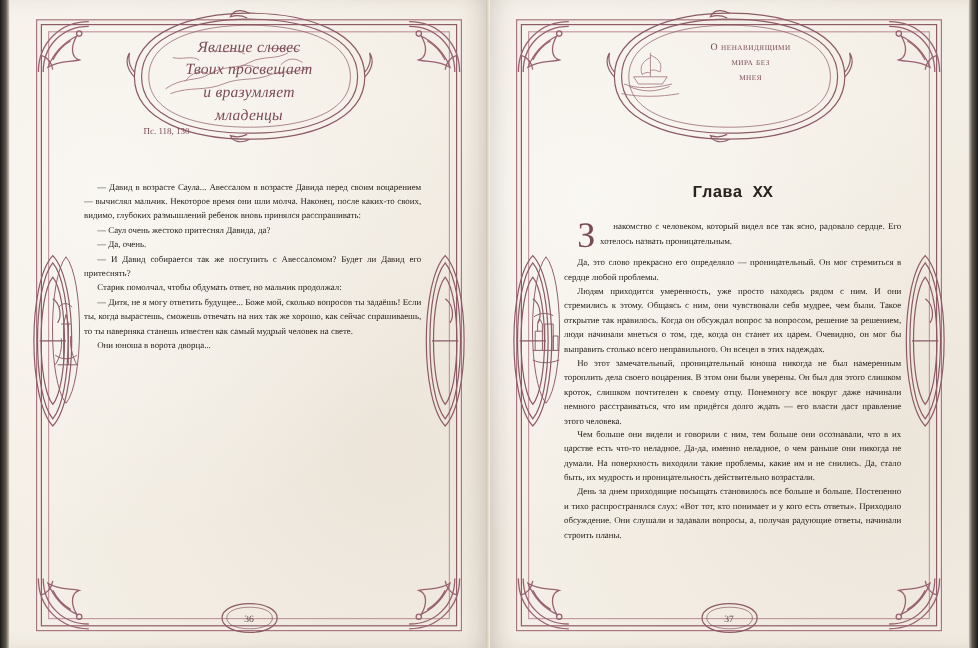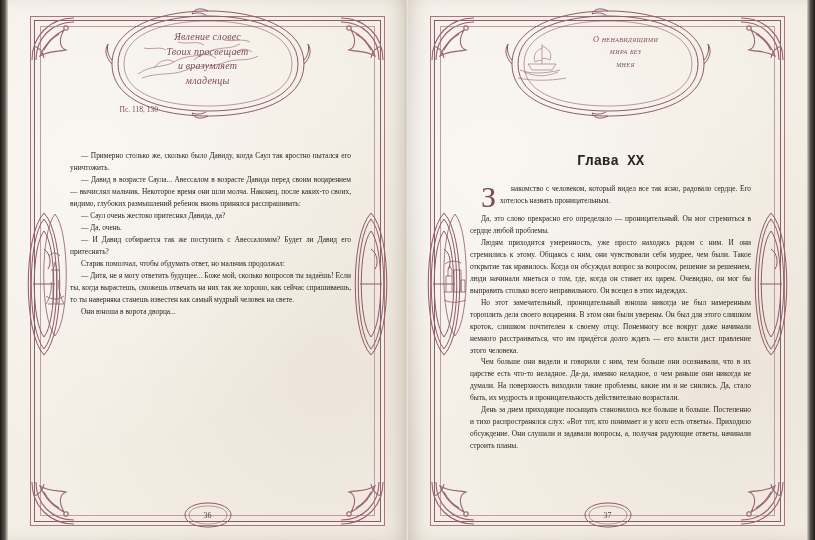--- a/index.html
+++ b/index.html
@@ -108,21 +108,21 @@
     width: 208px;
     height: 112px;
   }
   .epigraph {
     position: absolute;
     left: 24px;
     right: 24px;
     top: 22px;
     text-align: center;
     font-family: "Liberation Serif", serif;
-    font-size: 10px;
+    font-size: 13px;
     line-height: 1.45;
     color: #7c4a56;
     font-style: italic;
     letter-spacing: 0.2px;
   }
   .epigraph .ep-line { display: block; }
   .epigraph-ref {
     position: absolute;
     left: 16px;
     right: 0;
@@ -135,21 +135,21 @@
     left: 52px;
     right: 16px;
     top: 26px;
     text-align: center;
     font-size: 8.2px;
     line-height: 1.5;
     color: #7c4a56;
     font-variant: small-caps;
     letter-spacing: 0.4px;
   }
-  .cart-title .ep-line { display: block; font-style: italic; }
+  .cart-title .ep-line { display: block; }
 
   
   .vignette {
     position: absolute;
     left: 30px;
     top: 22px;
     width: 148px;
     height: 56px;
     color: #a0707c;
     opacity: 0.95;
@@ -359,21 +359,20 @@
       <div class="epigraph">
         <span class="ep-line">Явление словес</span>
         <span class="ep-line">Твоих просвещает</span>
         <span class="ep-line">и вразумляет</span>
         <span class="ep-line">младенцы</span>
       </div>
       <div class="epigraph-ref">Пс. 118, 130</div>
     </div>
 
     <div class="textcol">
-      <p>— Примерно столько же, сколько было Давиду, когда Саул так яростно пытался его уничтожить.</p>
       <p>— Давид в возрасте Саула... Авессалом в возрасте Давида перед своим воцарением — вычислял мальчик. Некоторое время они шли молча. Наконец, после каких-то своих, видимо, глубоких размышлений ребенок вновь принялся расспрашивать:</p>
       <p>— Саул очень жестоко притеснял Давида, да?</p>
       <p>— Да, очень.</p>
       <p>— И Давид собирается так же поступить с Авессаломом? Будет ли Давид его притеснять?</p>
       <p>Старик помолчал, чтобы обдумать ответ, но мальчик продолжал:</p>
       <p>— Дитя, не я могу ответить будущее... Боже мой, сколько вопросов ты задаёшь! Если ты, когда вырастешь, сможешь отвечать на них так же хорошо, как сейчас спрашиваешь, то ты наверняка станешь известен как самый мудрый человек на свете.</p>
       <p>Они юноша в ворота дворца...</p>
     </div>
 
     <div class="folio">

